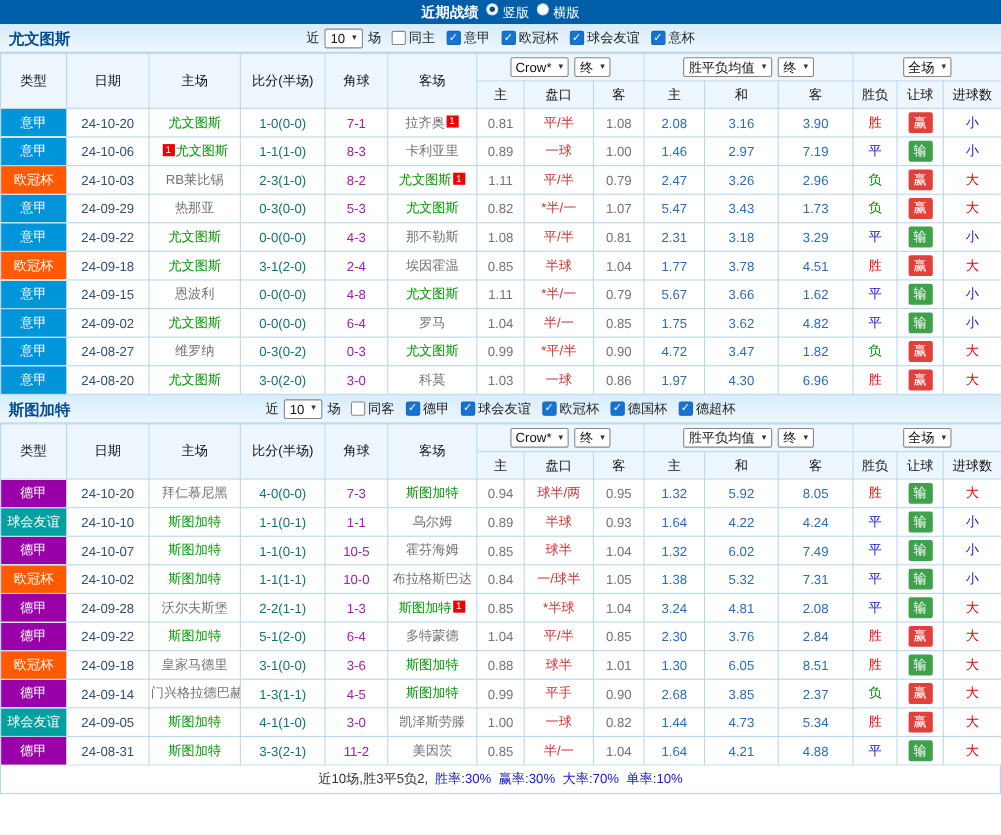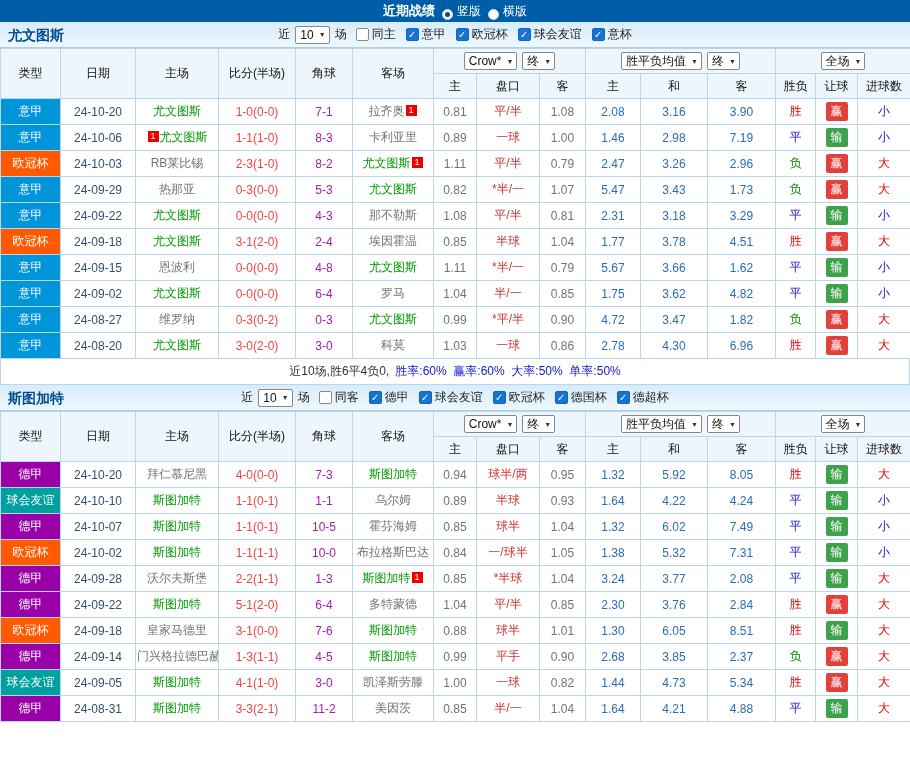--- a/index.html
+++ b/index.html
@@ -9,21 +9,21 @@
     background:#fff;
     font-family:"Liberation Sans","DejaVu Sans",sans-serif;
     font-size:12px; color:#333;
   }
   
   .topbar {
     height:22px; background:#005da8; color:#fff;
     display:flex; align-items:center; justify-content:center; gap:7px;
   }
   .tb-title { font-weight:bold; font-size:13px; }
-  .rgroup { display:inline-flex; align-items:flex-end; gap:4px; cursor:pointer; font-size:12px; color:#fff; }
+  .rgroup { display:inline-flex; align-items:flex-start; gap:4px; cursor:pointer; font-size:12px; color:#fff; }
   .radio { width:11px; height:11px; border-radius:50%; background:#fff; border:1px solid #cfe3f3; display:inline-flex; align-items:center; justify-content:center; }
   .radio.on::after { content:""; width:5px; height:5px; border-radius:50%; background:#074e84; }
   
   .sec-hdr {
     position:relative; height:26px;
     background:linear-gradient(#d7ecfb,#eef7fe);
     border-bottom:1px solid #aecfe8;
     display:flex; align-items:center; justify-content:center;
   }
   .team { position:absolute; left:8px; top:0; line-height:26px; font-weight:bold; font-size:14px; color:#004b91; }
@@ -50,21 +50,21 @@
   
   td.c-lg { color:#fff; }
   td.lg-yj { background:#0094d8; }
   td.lg-og { background:#ff5a00; }
   td.lg-dj { background:#9a00a8; }
   td.lg-qh { background:#00a0a0; }
   td.c-date { color:#33506e; }
   .tn.focal { color:#009a00; }
   .tn.opp { color:#737373; }
   .badge { display:inline-block; width:11px; height:11px; line-height:11px; background:#ee0000; color:#fff; font-size:9px; vertical-align:2px; margin:0 1px; text-align:center; }
-  td.c-score { color:#ef4444; }
+  td.c-score { color:#0f766e; }
   td.c-cor { color:#a21caf; }
   td.c-odd { color:#737373; }
   td.c-pan { color:#cc3333; }
   td.c-eu { color:#2a6db5; }
   .r-win { color:#e60000; }
   .r-draw { color:#1414cc; }
   .r-lose { color:#008800; }
   .tag { display:inline-block; min-width:22px; padding:2px 4px; border-radius:2px; line-height:1.2; }
   .tag.t-win { background:#e2403a; color:#fff; }
   .tag.t-lose { background:#3ea14b; color:#fff; }
@@ -235,21 +235,21 @@
           </td>
           <td class="c-score">1-1(1-0)</td>
           <td class="c-cor">8-3</td>
           <td class="c-team">
             <span class="tn opp">卡利亚里</span>
           </td>
           <td class="c-odd">0.89</td>
           <td class="c-pan">一球</td>
           <td class="c-odd">1.00</td>
           <td class="c-eu">1.46</td>
-          <td class="c-eu">2.98</td>
+          <td class="c-eu">2.97</td>
           <td class="c-eu">7.19</td>
           <td class="c-res"><span class="r-draw">平</span></td>
           <td class="c-let"><span class="tag t-lose">输</span></td>
           <td class="c-big"><span class="g-small">小</span></td>
         </tr>
 
         <tr>
           <td class="c-lg lg-og">欧冠杯</td>
           <td class="c-date">24-10-03</td>
           <td class="c-team">
@@ -410,32 +410,29 @@
             <span class="tn focal">尤文图斯</span>
           </td>
           <td class="c-score">3-0(2-0)</td>
           <td class="c-cor">3-0</td>
           <td class="c-team">
             <span class="tn opp">科莫</span>
           </td>
           <td class="c-odd">1.03</td>
           <td class="c-pan">一球</td>
           <td class="c-odd">0.86</td>
-          <td class="c-eu">2.78</td>
+          <td class="c-eu">1.97</td>
           <td class="c-eu">4.30</td>
           <td class="c-eu">6.96</td>
           <td class="c-res"><span class="r-win">胜</span></td>
           <td class="c-let"><span class="tag t-win">赢</span></td>
           <td class="c-big"><span class="g-big">大</span></td>
         </tr>
       </tbody>
   </table>
-  <div class="summary">
-    <span>近10场,胜6平4负0,</span><span class="stats">胜率:60%  赢率:60%  大率:50%  单率:50%</span>
-  </div>
 </div>
 
 <div>
   <div class="sec-hdr">
     <span class="team">斯图加特</span>
     <div class="filters">
       <span>近</span>
       <span class="select">
           <span>10</span>
           <span class="caret">▼</span>
@@ -645,21 +642,21 @@
           </td>
           <td class="c-score">2-2(1-1)</td>
           <td class="c-cor">1-3</td>
           <td class="c-team">
             <span class="tn focal">斯图加特</span><span class="badge">1</span>
           </td>
           <td class="c-odd">0.85</td>
           <td class="c-pan">*半球</td>
           <td class="c-odd">1.04</td>
           <td class="c-eu">3.24</td>
-          <td class="c-eu">3.77</td>
+          <td class="c-eu">4.81</td>
           <td class="c-eu">2.08</td>
           <td class="c-res"><span class="r-draw">平</span></td>
           <td class="c-let"><span class="tag t-lose">输</span></td>
           <td class="c-big"><span class="g-big">大</span></td>
         </tr>
 
         <tr>
           <td class="c-lg lg-dj">德甲</td>
           <td class="c-date">24-09-22</td>
           <td class="c-team">
@@ -681,21 +678,21 @@
           <td class="c-big"><span class="g-big">大</span></td>
         </tr>
 
         <tr>
           <td class="c-lg lg-og">欧冠杯</td>
           <td class="c-date">24-09-18</td>
           <td class="c-team">
             <span class="tn opp">皇家马德里</span>
           </td>
           <td class="c-score">3-1(0-0)</td>
-          <td class="c-cor">7-6</td>
+          <td class="c-cor">3-6</td>
           <td class="c-team">
             <span class="tn focal">斯图加特</span>
           </td>
           <td class="c-odd">0.88</td>
           <td class="c-pan">球半</td>
           <td class="c-odd">1.01</td>
           <td class="c-eu">1.30</td>
           <td class="c-eu">6.05</td>
           <td class="c-eu">8.51</td>
           <td class="c-res"><span class="r-win">胜</span></td>
@@ -763,13 +760,16 @@
           <td class="c-odd">1.04</td>
           <td class="c-eu">1.64</td>
           <td class="c-eu">4.21</td>
           <td class="c-eu">4.88</td>
           <td class="c-res"><span class="r-draw">平</span></td>
           <td class="c-let"><span class="tag t-lose">输</span></td>
           <td class="c-big"><span class="g-big">大</span></td>
         </tr>
       </tbody>
   </table>
+  <div class="summary">
+    <span>近10场,胜3平5负2,</span><span class="stats">胜率:30%  赢率:30%  大率:70%  单率:10%</span>
+  </div>
 </div>
 
 </body></html>

